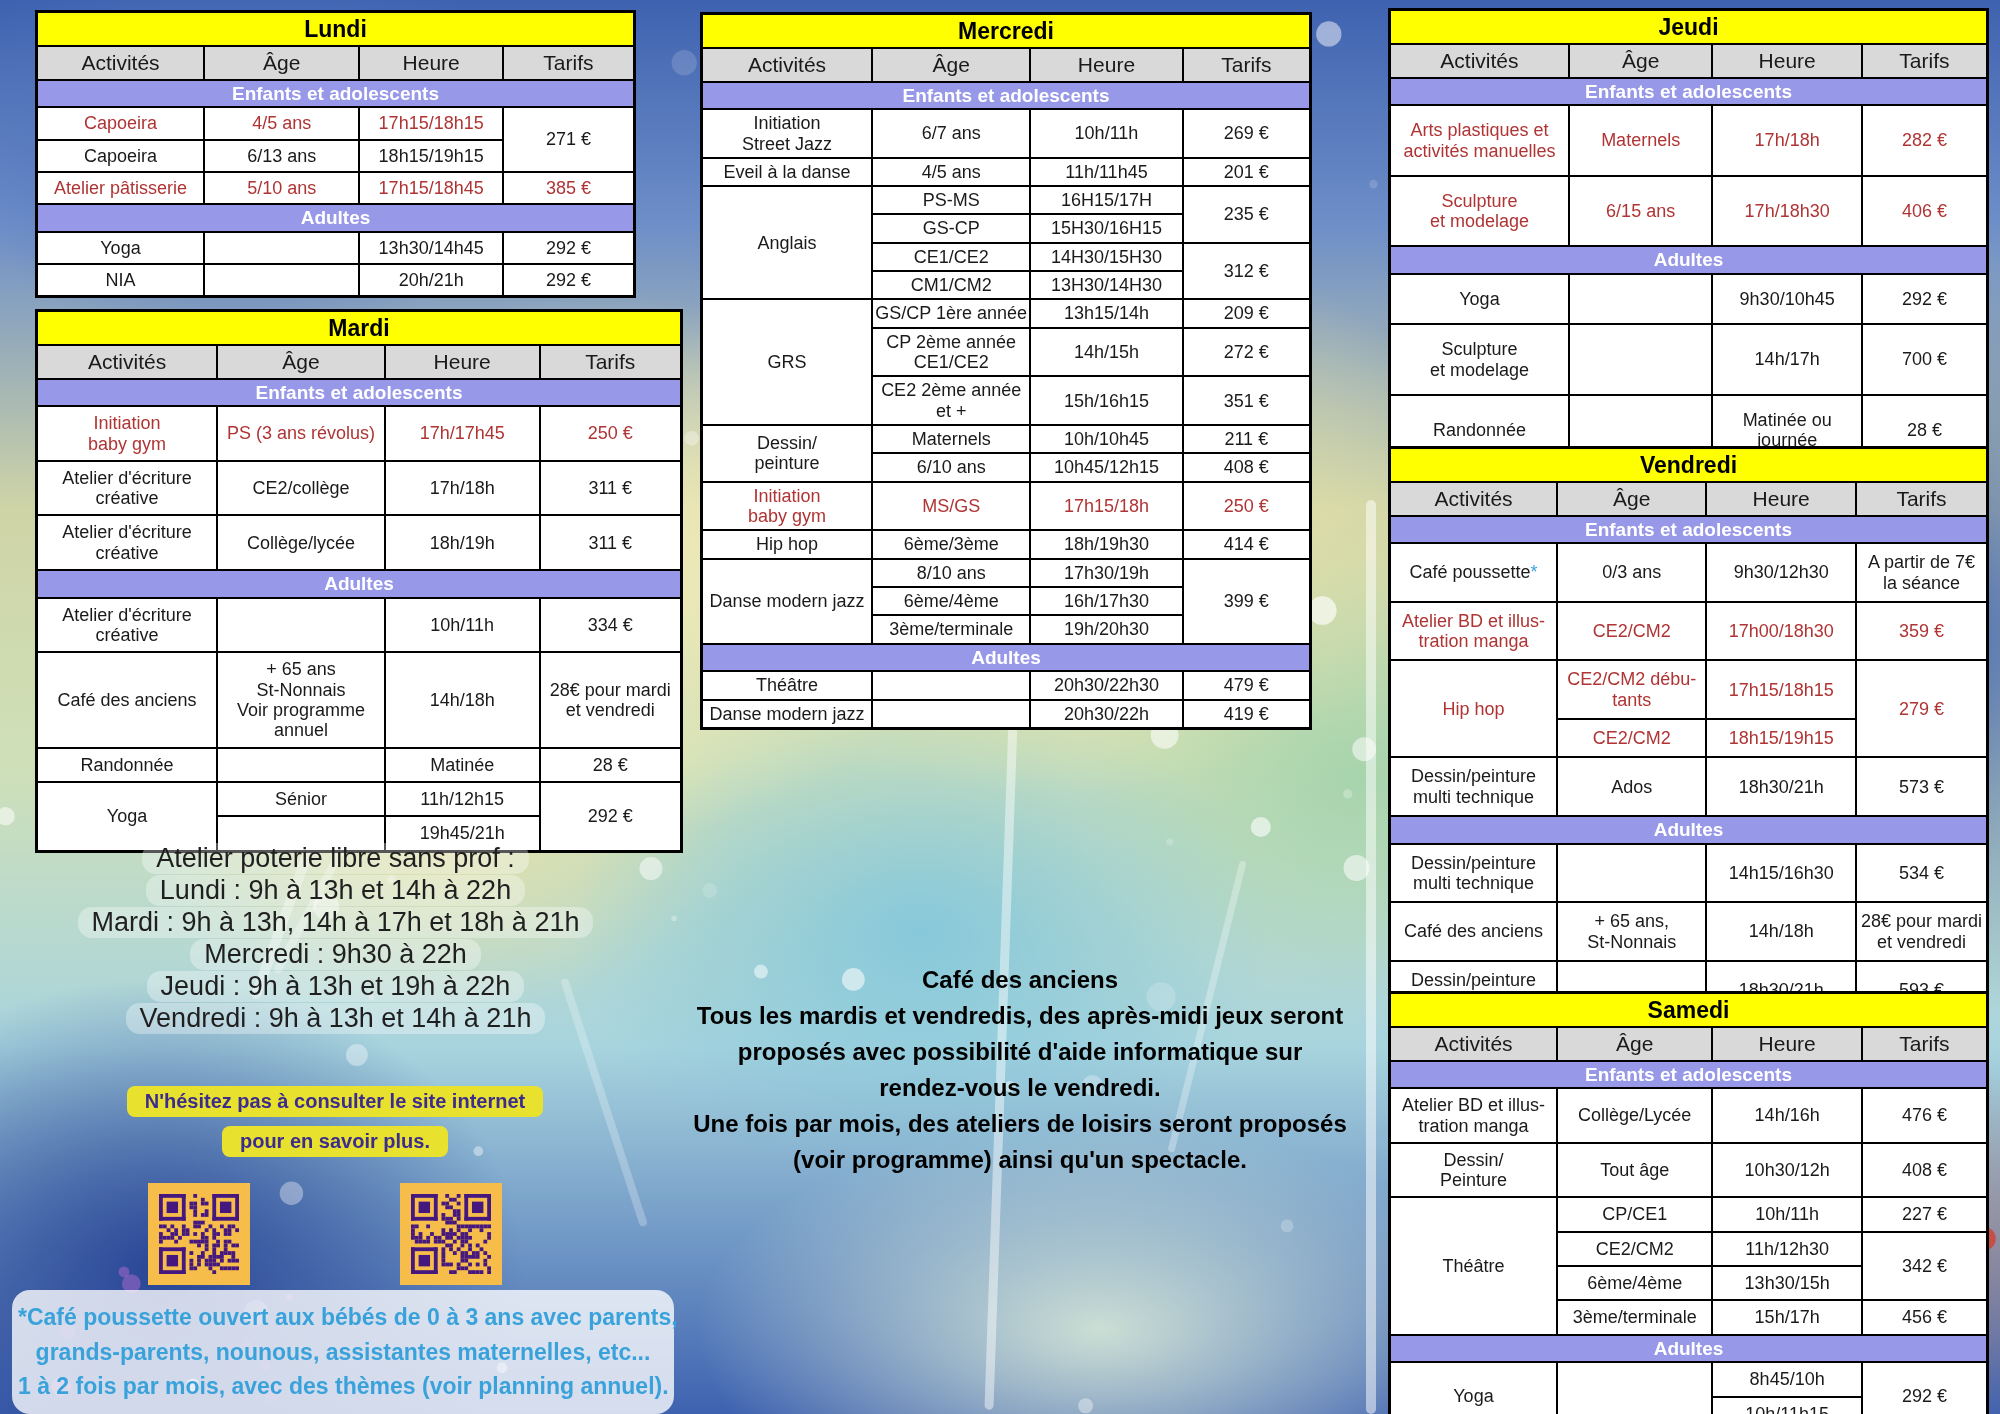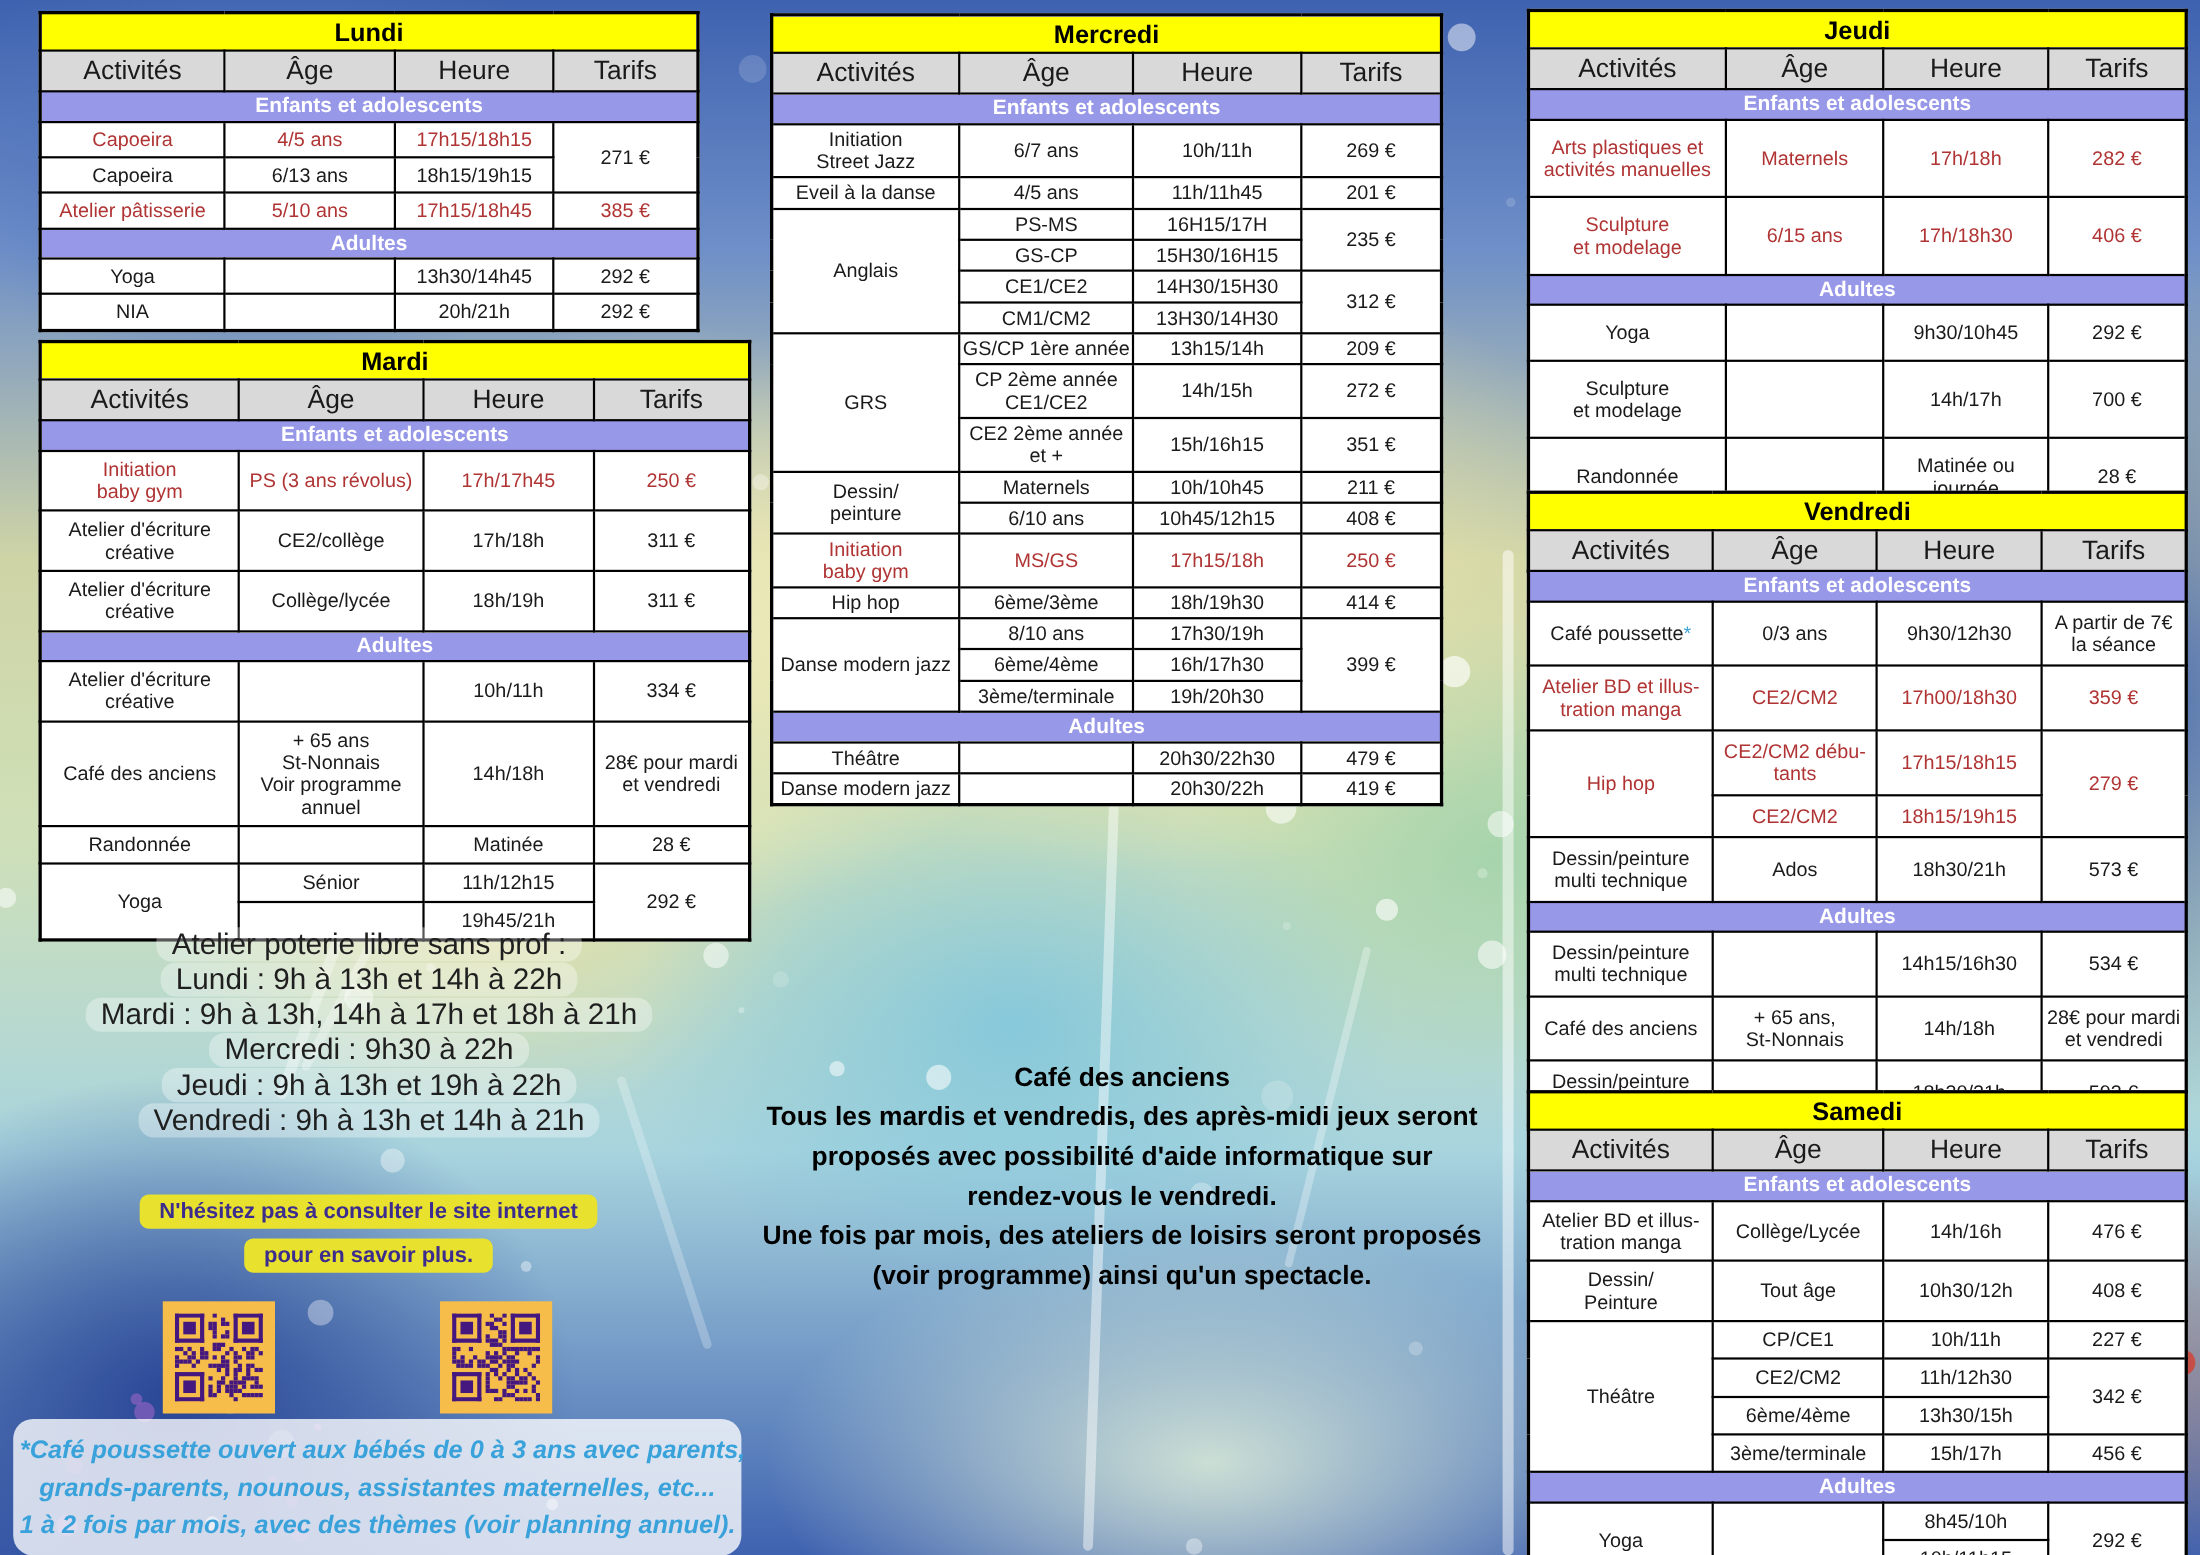--- a/index.html
+++ b/index.html
@@ -22,21 +22,21 @@
   }
   #splatter{position:absolute;inset:0;z-index:0;}
   .layer{position:absolute;z-index:1;}
 
   
   .tbl-host{position:absolute;z-index:1;}
   table.sched{border-collapse:collapse;table-layout:fixed;width:100%;border:3px solid #000;background:#fff;}
   table.sched td{border:2px solid #000;background:#fff;text-align:center;vertical-align:middle;
     font-size:18px;line-height:1.13;color:#1a1a1a;padding:3px 2px;white-space:pre-line;overflow:hidden;}
   table.sched td.day{background:var(--day-header,#ffff00);font-weight:bold;font-size:23px;padding:3px 14px;color:#000;}
-  table.sched td.colhdr{background:var(--column-header,#d9d9d9);font-size:24px;padding:4px 2px;}
+  table.sched td.colhdr{background:var(--column-header,#d9d9d9);font-size:21px;padding:4px 2px;}
   table.sched td.section{background:var(--section-band,#9898e8);color:#fff;font-weight:bold;font-size:19px;padding:2px;}
   table.sched td.red{color:var(--table-red,#b03434);}
   table.sched .mark{color:var(--note-blue,#3aa2da);}
   #host-lundi    td.data{padding:5px 2px;}
   #host-mardi    td.data{padding:6px 2px;}
   #host-mercredi td.data{padding:3px 2px;}
   #host-jeudi    td.data{padding:14px 2px;}
   #host-vendredi td.data{padding:8px 2px;}
   #host-samedi   td.data{padding:6px 2px;}
   #host-lundi{left:35px;top:10px;width:601px;}
@@ -49,21 +49,21 @@
   
   .lines .line{text-align:center;}
   #poterie{left:35px;top:843px;width:601px;font-size:27px;color:#1f1f1f;}
   #poterie .line{margin:0 0 1px 0;}
   #poterie .line span{display:inline-block;background:rgba(255,255,255,.34);border-radius:14px;padding:0 14px;white-space:nowrap;text-align:right;}
   #site{left:15px;top:1086px;width:640px;font-size:20px;font-weight:bold;color:var(--site-purple,#3c2c8e);}
   #site .line{margin-bottom:9px;}
   #site .line span{display:inline-block;background:var(--site-highlight,#e8e22e);border-radius:8px;padding:4px 18px;white-space:nowrap;}
   #baby{left:12px;top:1290px;width:662px;font-size:23px;font-weight:bold;color:var(--note-blue,#3aa2da);
     background:rgba(255,255,255,.78);border-radius:18px;padding:10px 6px;box-sizing:border-box;}
-  #baby .line{white-space:nowrap;line-height:1.5;font-style:italic;}
+  #baby .line{white-space:nowrap;line-height:1.5;}
   #pedibus{left:670px;top:812px;width:700px;font-size:28px;font-weight:bold;color:var(--bright-red,#e11d1d);}
   #pedibus .line{white-space:nowrap;line-height:1.35;}
   #cafeinfo{left:660px;top:962px;width:720px;font-size:24px;font-weight:bold;color:#000;}
   #cafeinfo .line{white-space:nowrap;line-height:1.5;}
 
   
   .qr{position:absolute;z-index:1;width:102px;height:102px;background:var(--qr-background,#f7bd4a);
     display:flex;align-items:center;justify-content:center;}
   #qr1{left:148px;top:1183px;}
   #qr2{left:400px;top:1183px;}

